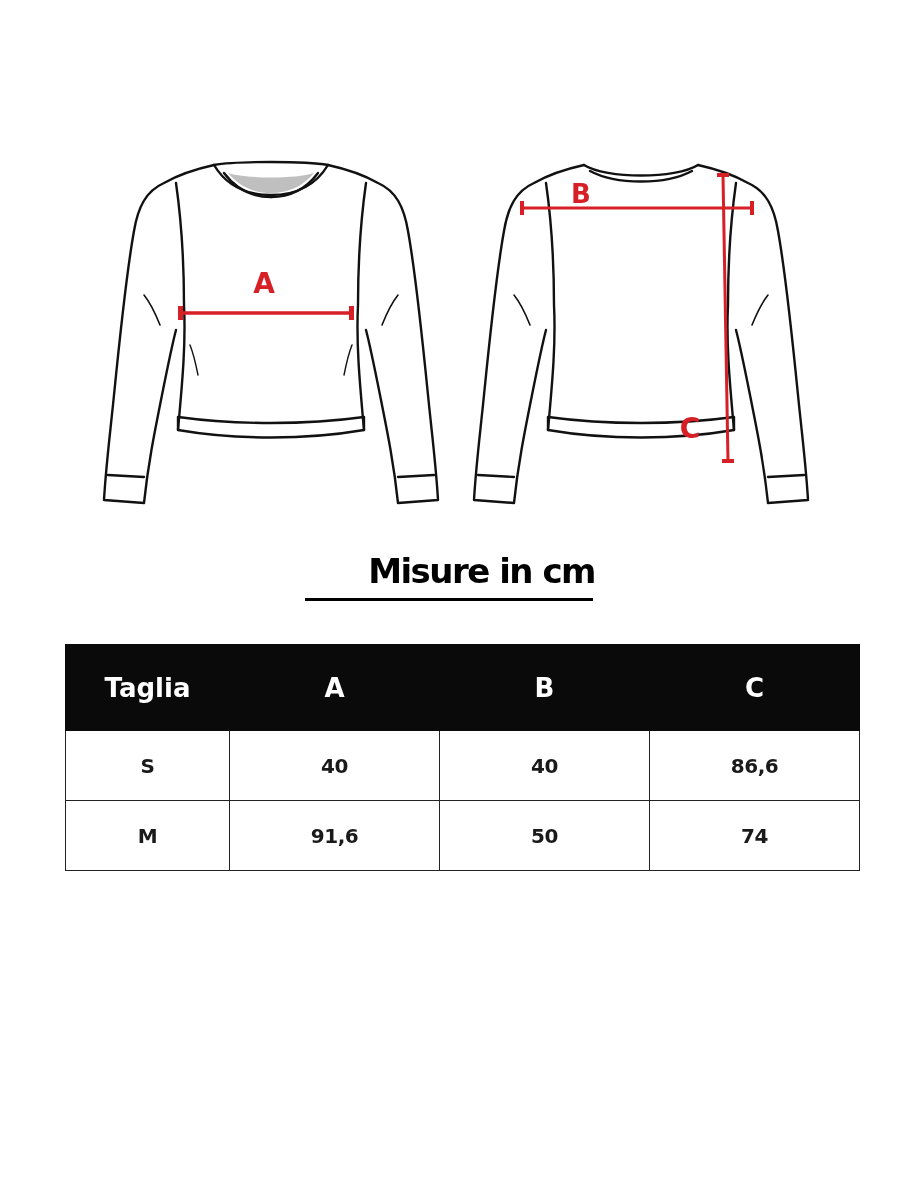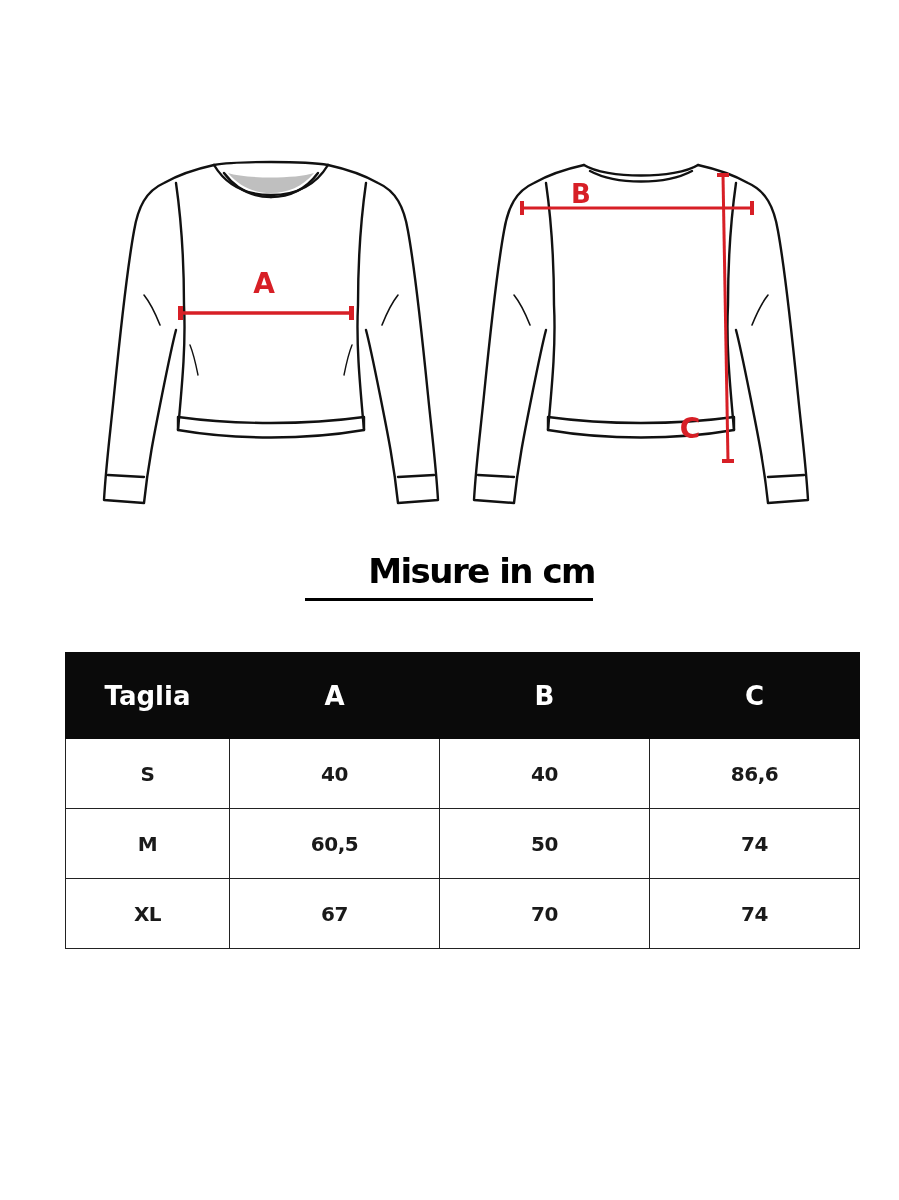--- a/index.html
+++ b/index.html
@@ -4,21 +4,21 @@
 <style>
   html, body { margin:0; padding:0; background:#ffffff; }
   body { width:899px; height:1200px; position:relative; overflow:hidden; font-family:"DejaVu Sans", sans-serif; }
   .figure { position:absolute; }
   .fig-front { left:96px; top:145px; width:350px; height:375px; }
   .fig-back { left:466px; top:145px; width:350px; height:375px; }
   svg { display:block; }
   .title-wrap { position:absolute; left:305px; top:548px; width:290px; text-align:right; }
   .title { font-family:"DejaVu Sans", sans-serif; font-weight:bold; font-size:34px; letter-spacing:-1.5px; color:#000; line-height:46px; }
   .title-rule { position:absolute; left:305px; top:598px; width:288px; height:3px; background:#000; }
-  table.sizes { position:absolute; left:65px; top:644px; width:794px; border-collapse:collapse; table-layout:fixed;margin-top:8px; }
+  table.sizes { position:absolute; left:65px; top:644px; width:794px; border-collapse:collapse; table-layout:fixed; }
   table.sizes th { background:#0a0a0a; color:#fff; height:85px; font-family:"DejaVu Sans", sans-serif; font-weight:bold; font-size:26px; text-align:center; padding:0; border:1.5px solid #0a0a0a; }
   table.sizes td { height:69px; border:1.5px solid #222; text-align:center; font-family:"DejaVu Sans", sans-serif; font-weight:bold; font-size:20px; color:#1a1a1a; padding:0; letter-spacing:-0.5px; }
   col.c0 { width:164px; } col.c1 { width:210px; } col.c2 { width:210px; } col.c3 { width:210px; }
   .lbl { font-family:"DejaVu Sans", sans-serif; font-weight:bold; fill:#d71f26; }
 </style>
 </head>
 <body>
 
 <div class="figure fig-front">
   <svg width="350" height="375" viewBox="0 0 350 375">
@@ -104,24 +104,18 @@
   </thead>
   <tbody>
     <tr>
       <td>S</td>
       <td>40</td>
       <td>40</td>
       <td>86,6</td>
     </tr>
     <tr>
       <td>M</td>
-      <td>60,5</td>
+      <td>91,6</td>
       <td>50</td>
-      <td>74</td>
-    </tr>
-    <tr>
-      <td>XL</td>
-      <td>67</td>
-      <td>70</td>
       <td>74</td>
     </tr>
   </tbody>
 </table>
 
 </body></html>

